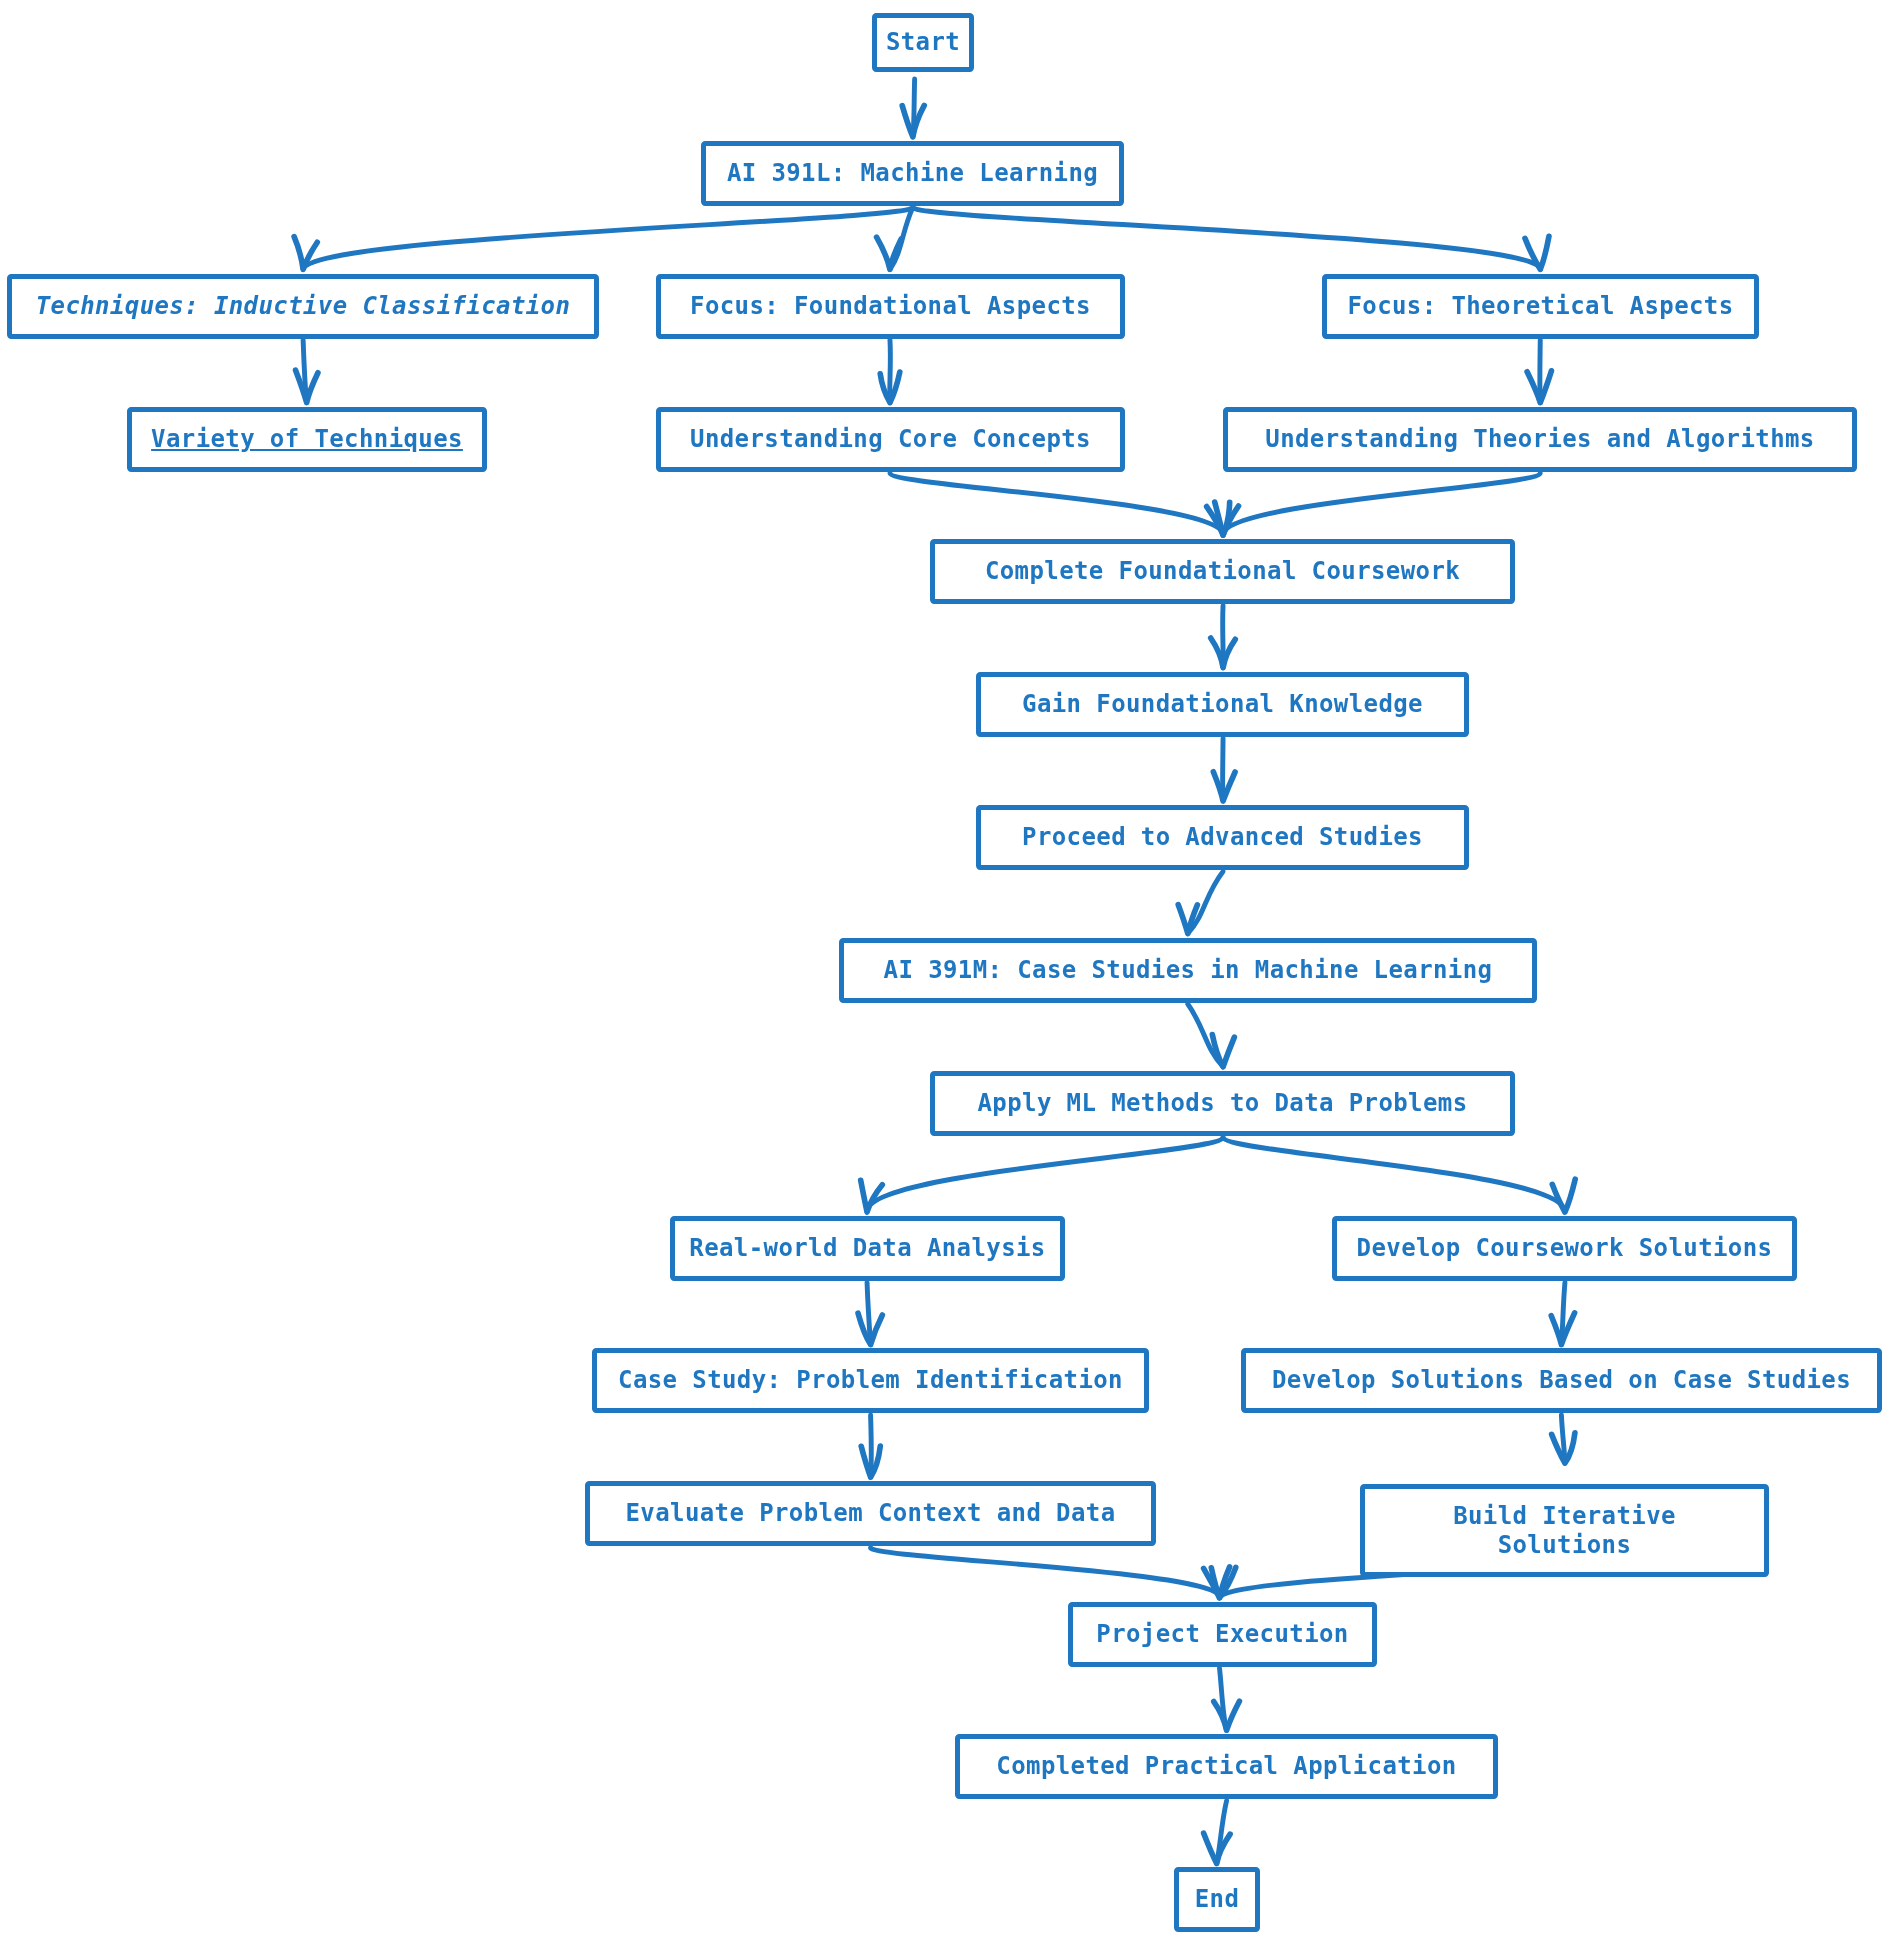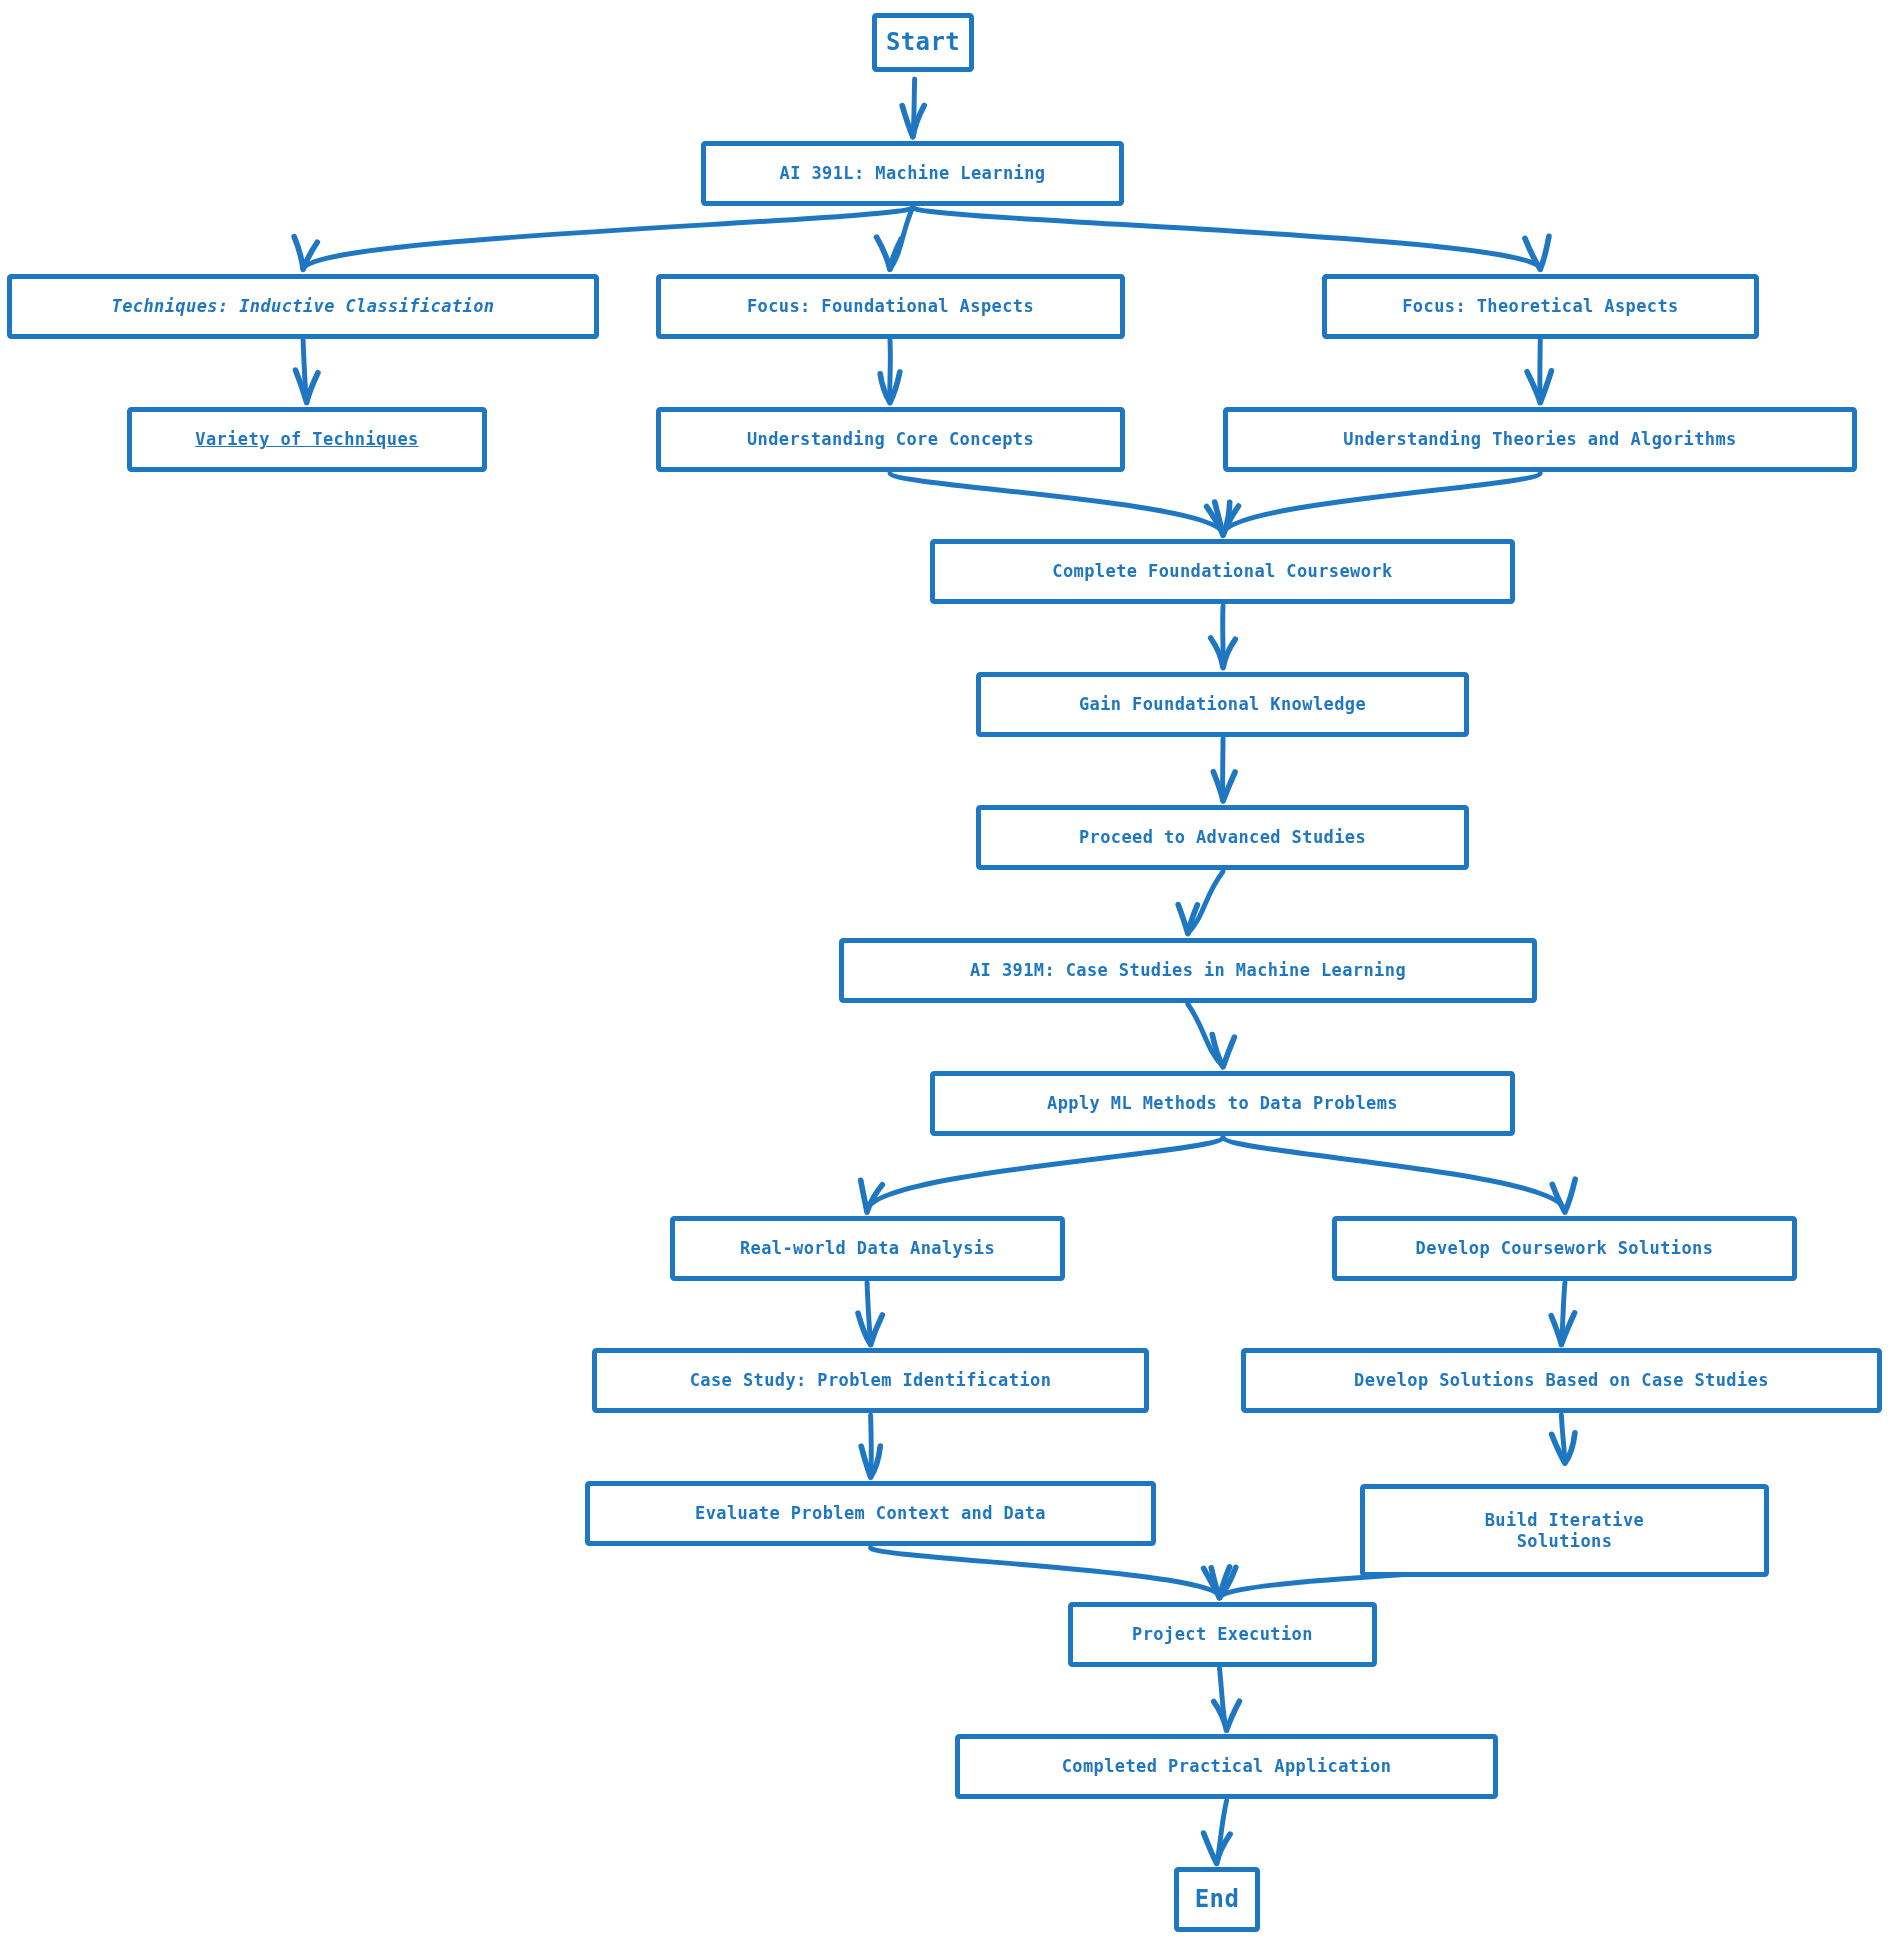--- a/index.html
+++ b/index.html
@@ -5,21 +5,21 @@
   html,body{margin:0;padding:0;background:#ffffff;}
   #stage{position:relative;width:1904px;height:1946px;background:#ffffff;
          font-family:"DejaVu Sans Mono","Liberation Mono",monospace;}
   #wires{position:absolute;inset:0;width:1904px;height:1946px;overflow:visible;}
   .node{position:absolute;box-sizing:border-box;
         background:#ffffff;
         border:5px solid var(--stroke,#1f77c2);
         border-radius:4.2px;
         display:flex;align-items:center;justify-content:center;
         color:var(--stroke,#1f77c2);
-        font-size:17px;
+        font-size:24px;
         font-weight:700;
         letter-spacing:0.4px;
         line-height:1.18;
         text-align:center;
         white-space:pre-line;
         padding:2.8px 7px;}
   .node.term{font-size:24px;}
 </style>
 </head>
 <body>

